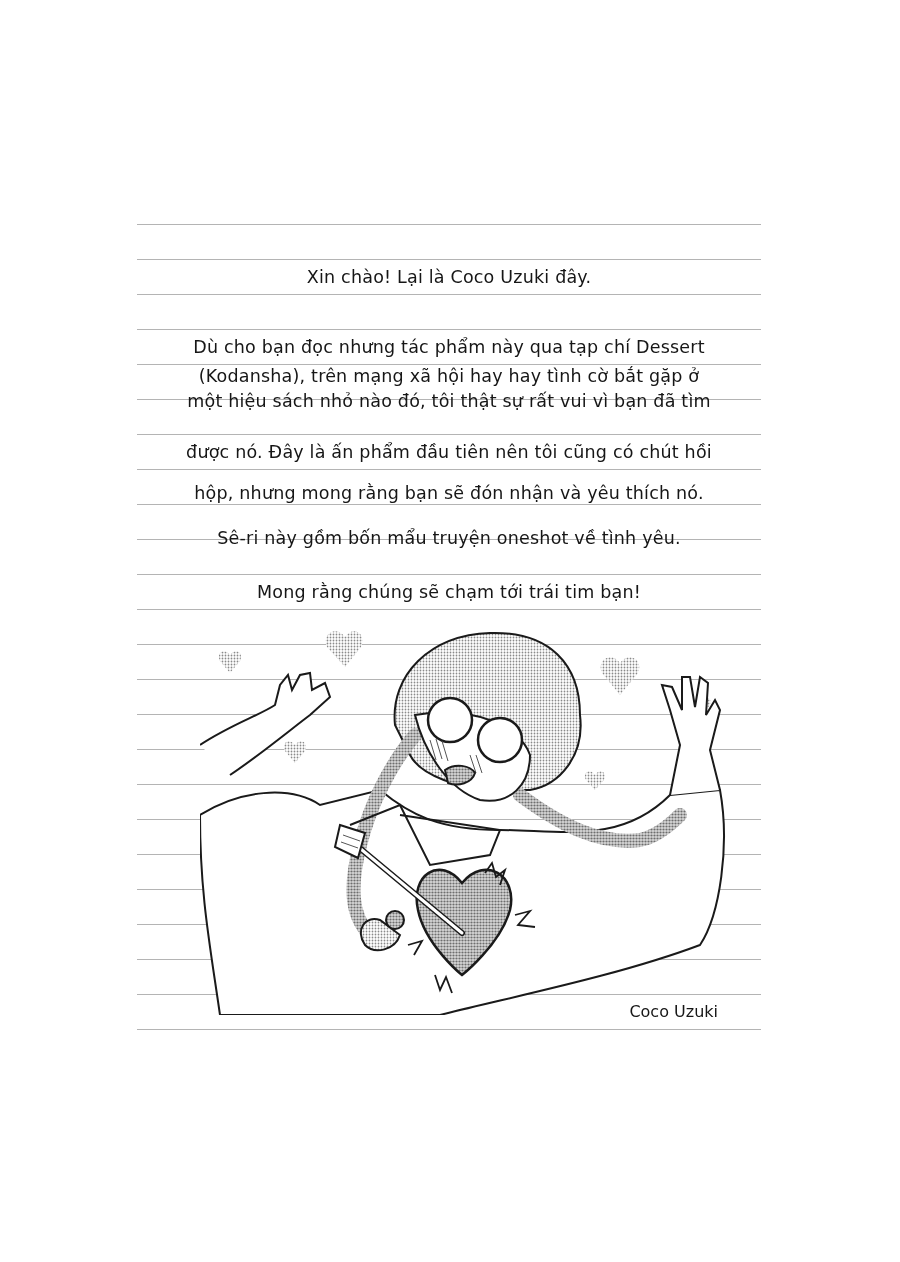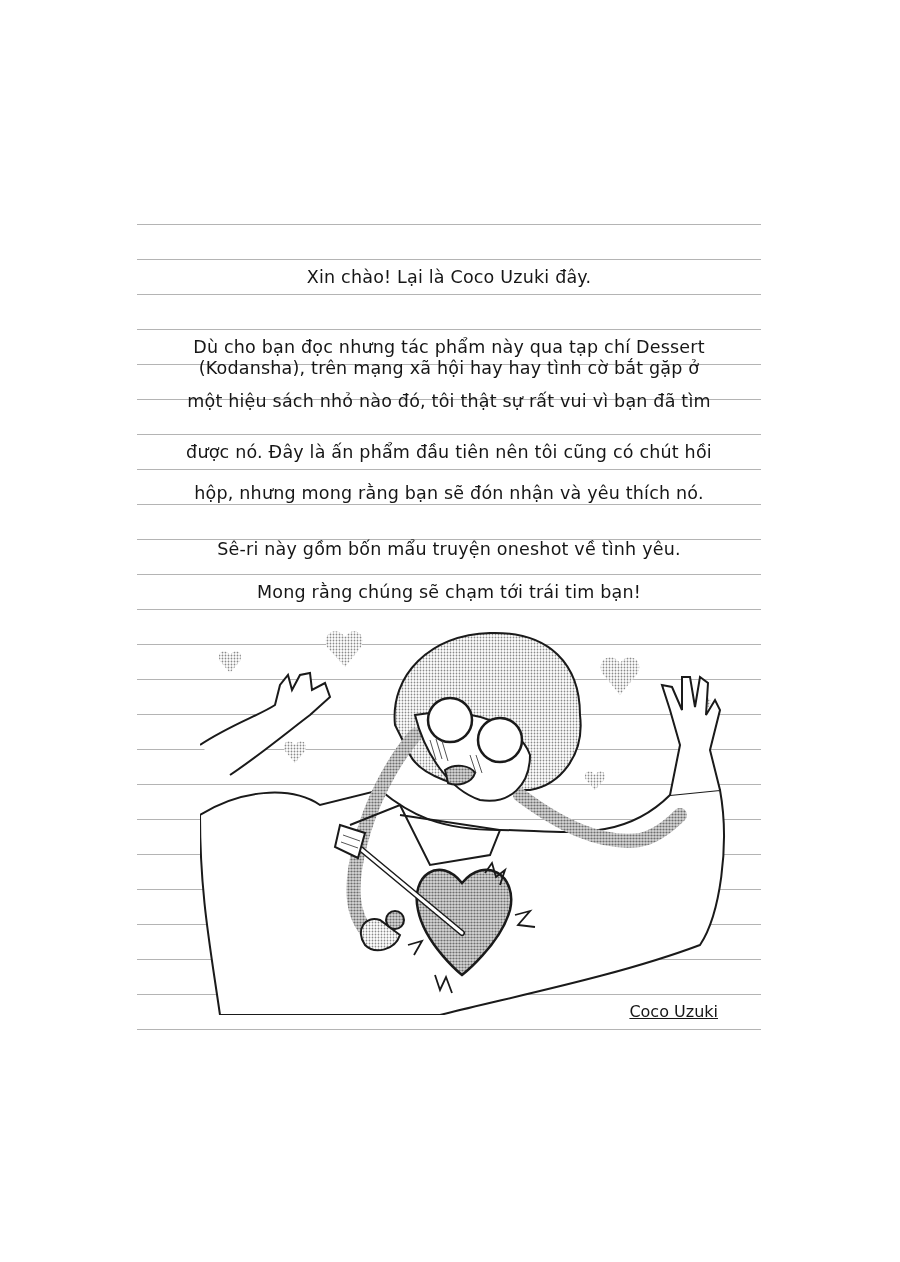--- a/index.html
+++ b/index.html
@@ -61,21 +61,20 @@
       width: 200px;
       top: 994px;
       height: 35px;
       line-height: 35px;
       text-align: right;
       padding-right: 42px;
       box-sizing: border-box;
       font-size: 16px;
       color: #161616;
       white-space: nowrap;
-      text-decoration: underline;
     }
   </style>
 </head>
 <body>
 
 <div class="page">
 
   <div class="ruled">
     <div class="rule" style="top:224px"></div>
     <div class="rule" style="top:259px"></div>
@@ -99,26 +98,26 @@
     <div class="rule" style="top:889px"></div>
     <div class="rule" style="top:924px"></div>
     <div class="rule" style="top:959px"></div>
     <div class="rule" style="top:994px"></div>
     <div class="rule" style="top:1029px"></div>
   </div>
 
   <div class="text-line" style="top:260px">Xin chào! Lại là Coco Uzuki đây.</div>
 
   <div class="text-line" style="top:330px">Dù cho bạn đọc nhưng tác phẩm này qua tạp chí Dessert</div>
-  <div class="text-line" style="top:351px">(Kodansha), trên mạng xã hội hay hay tình cờ bắt gặp ở</div>
+  <div class="text-line" style="top:359px">(Kodansha), trên mạng xã hội hay hay tình cờ bắt gặp ở</div>
   <div class="text-line" style="top:384px">một hiệu sách nhỏ nào đó, tôi thật sự rất vui vì bạn đã tìm</div>
   <div class="text-line" style="top:435px">được nó. Đây là ấn phẩm đầu tiên nên tôi cũng có chút hồi</div>
   <div class="text-line" style="top:476px">hộp, nhưng mong rằng bạn sẽ đón nhận và yêu thích nó.</div>
 
-  <div class="text-line" style="top:532px">Sê-ri này gồm bốn mẩu truyện oneshot về tình yêu.</div>
+  <div class="text-line" style="top:521px">Sê-ri này gồm bốn mẩu truyện oneshot về tình yêu.</div>
   <div class="text-line" style="top:575px">Mong rằng chúng sẽ chạm tới trái tim bạn!</div>
 
   <svg class="illustration" viewBox="0 0 560 400" xmlns="http://www.w3.org/2000/svg">
     <defs>
       <pattern id="tone" width="3" height="3" patternUnits="userSpaceOnUse">
         <rect width="3" height="3" fill="#ffffff"></rect>
         <circle cx="1.5" cy="1.5" r="0.9" fill="#8a8a8a"></circle>
       </pattern>
       <pattern id="toneDark" width="3" height="3" patternUnits="userSpaceOnUse">
         <rect width="3" height="3" fill="#d8d8d8"></rect>

